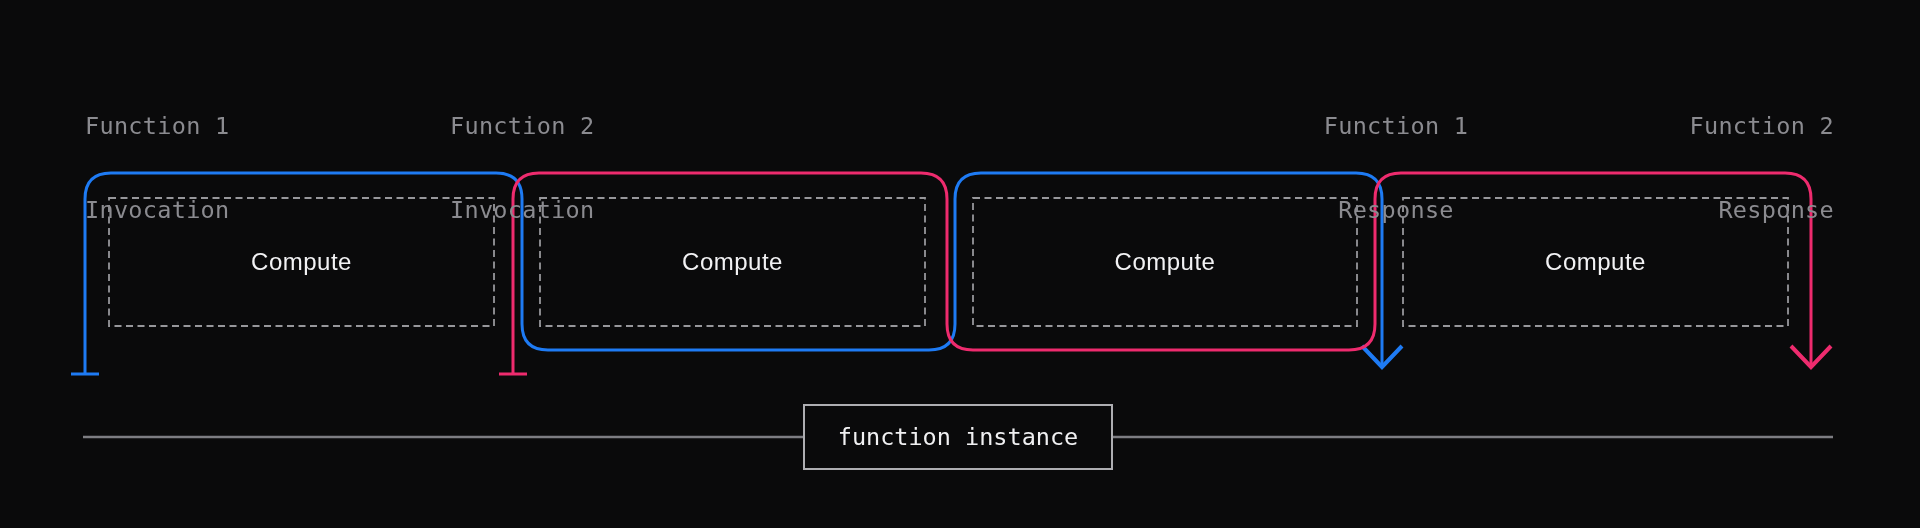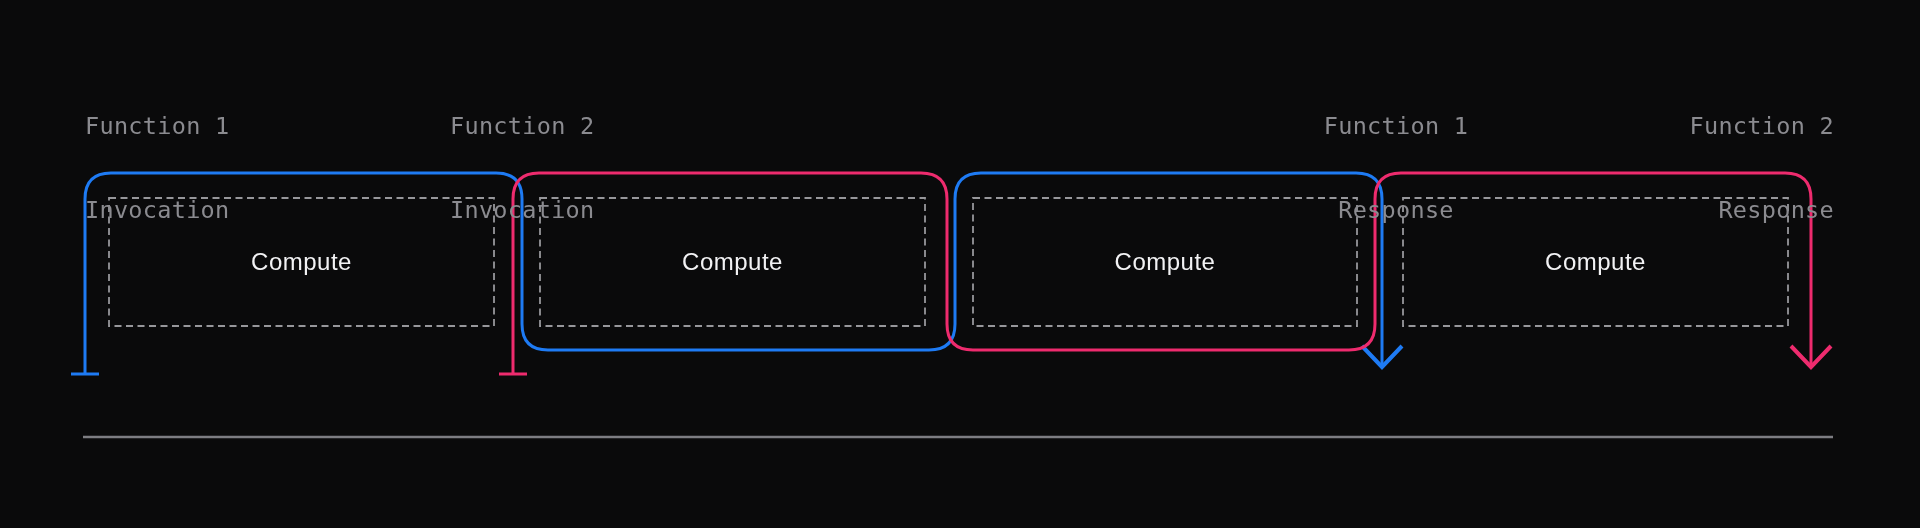--- a/index.html
+++ b/index.html
@@ -110,14 +110,17 @@
   <div class="anno align-right" style="right:86px">
     <span>Function 2</span>
     <span>Response</span>
   </div>
 
   <div class="compute-label" style="left:109px;width:385px">Compute</div>
   <div class="compute-label" style="left:540px;width:385px">Compute</div>
   <div class="compute-label" style="left:973px;width:384px">Compute</div>
   <div class="compute-label" style="left:1403px;width:385px">Compute</div>
 
+  <div class="instance-box">
+    <span>function instance</span>
+  </div>
 
 </div>
 
 </body></html>

